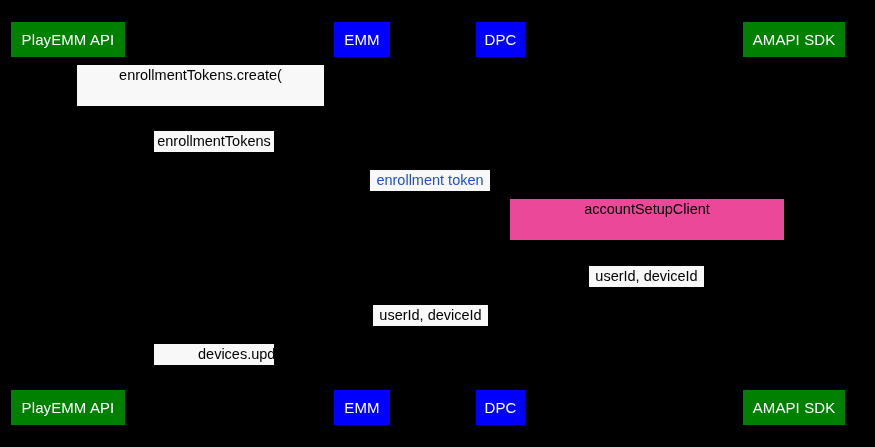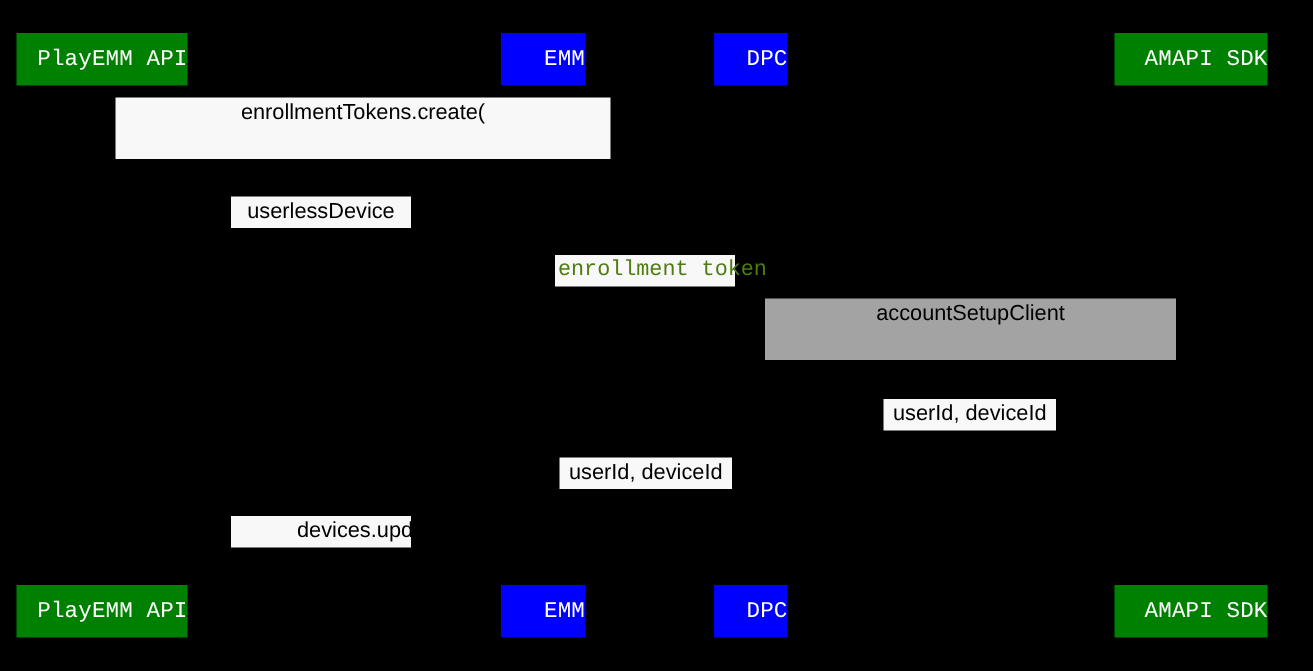--- a/index.html
+++ b/index.html
@@ -17,28 +17,27 @@
     font-family: "Liberation Sans", sans-serif;
     -webkit-font-smoothing: antialiased;
   }
 
   
   .participant {
     position: absolute;
     box-sizing: border-box;
     display: flex;
     align-items: center;
-    justify-content: flex-end;
+    justify-content: center;
     color: #ffffff;
     font-size: 15px;
     line-height: 1;
     letter-spacing: 0.1px;
     white-space: nowrap;
     user-select: none;
-    font-family: Liberation Mono, monospace;
   }
   .participant.green { background: #008000; }
   .participant.blue  { background: #0000ff; }
 
   
   .message {
     position: absolute;
     box-sizing: border-box;
     background: #f8f8f8;
     color: #000000;
@@ -72,20 +71,20 @@
     </div>
     <div class="participant blue" style="left: 334px; top: 390px; width: 56px; height: 35px; background: rgb(0, 0, 255);">
       <span>EMM</span>
     </div>
     <div class="participant blue" style="left: 476px; top: 390px; width: 49px; height: 35px; background: rgb(0, 0, 255);">
       <span>DPC</span>
     </div>
     <div class="participant green" style="left: 743px; top: 390px; width: 102px; height: 35px; background: rgb(0, 128, 0);">
       <span>AMAPI SDK</span>
     </div>
-    <div class="message" style="left: 77px; top: 65px; width: 330px; height: 41px; background: rgb(248, 248, 248); color: rgb(0, 0, 0);"><span class="line">enrollmentTokens.create(</span></div>
-    <div class="message" style="left: 154px; top: 131px; width: 120px; height: 21px; background: rgb(248, 248, 248); color: rgb(0, 0, 0);"><span class="line">userlessDevice</span></div>
-    <div class="message" style="left: 370px; top: 170px; width: 120px; height: 21px; background: rgb(248, 248, 248); color: #4d7c0f; font-family: Liberation Mono, monospace;"><span class="line">enrollment token</span></div>
-    <div class="message" style="left: 510px; top: 199px; width: 274px; height: 41px; background: #a3a3a3; color: rgb(0, 0, 0);"><span class="line">accountSetupClient</span></div>
+    <div class="message" style="left: 77px; top: 65px; width: 247px; height: 41px; background: rgb(248, 248, 248); color: rgb(0, 0, 0);"><span class="line">enrollmentTokens.create(</span></div>
+    <div class="message" style="left: 154px; top: 131px; width: 120px; height: 21px; background: rgb(248, 248, 248); color: rgb(0, 0, 0);"><span class="line">enrollmentTokens</span></div>
+    <div class="message" style="left: 370px; top: 170px; width: 120px; height: 21px; background: rgb(248, 248, 248); color: #1d4ed8;"><span class="line">enrollment token</span></div>
+    <div class="message" style="left: 510px; top: 199px; width: 274px; height: 41px; background: #ec4899; color: rgb(0, 0, 0);"><span class="line">accountSetupClient</span></div>
     <div class="message" style="left: 589px; top: 266px; width: 115px; height: 21px; background: rgb(248, 248, 248); color: rgb(0, 0, 0);"><span class="line">userId, deviceId</span></div>
     <div class="message" style="left: 373px; top: 305px; width: 115px; height: 21px; background: rgb(248, 248, 248); color: rgb(0, 0, 0);"><span class="line">userId, deviceId</span></div>
     <div class="message" style="left: 154px; top: 344px; width: 120px; height: 21px; background: rgb(248, 248, 248); color: rgb(0, 0, 0); padding-left: 44px;"><span class="line">devices.update()</span></div>
   </div>
 
 </body></html>

